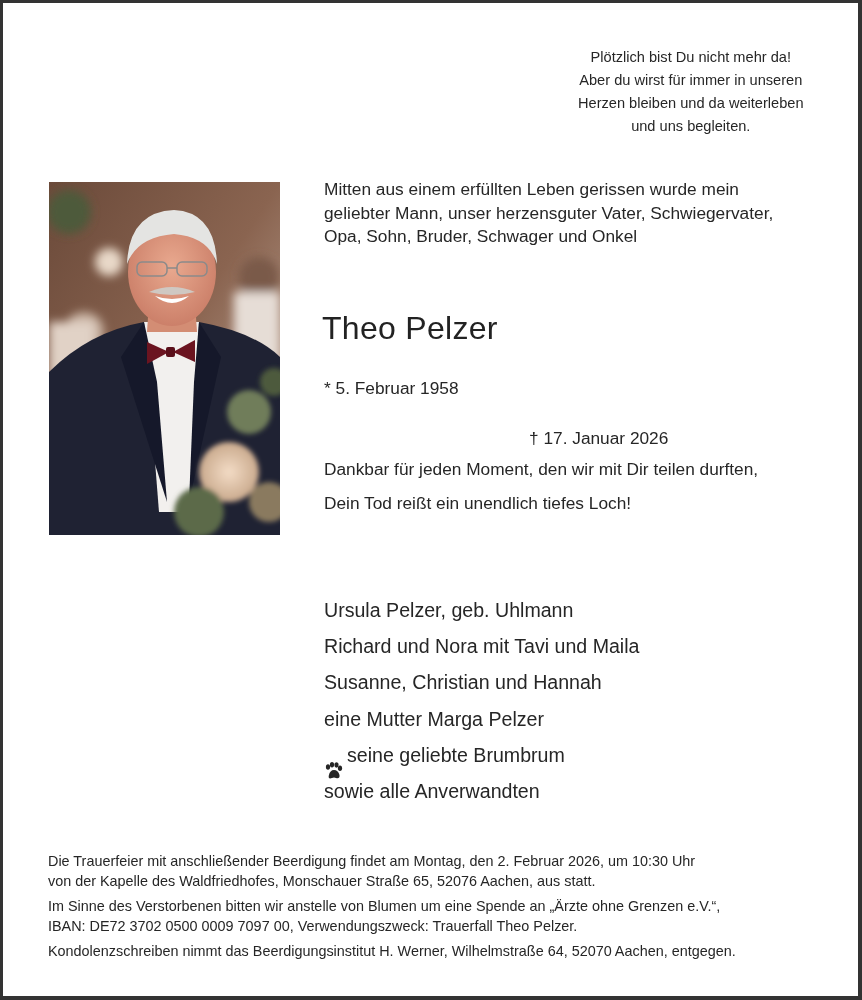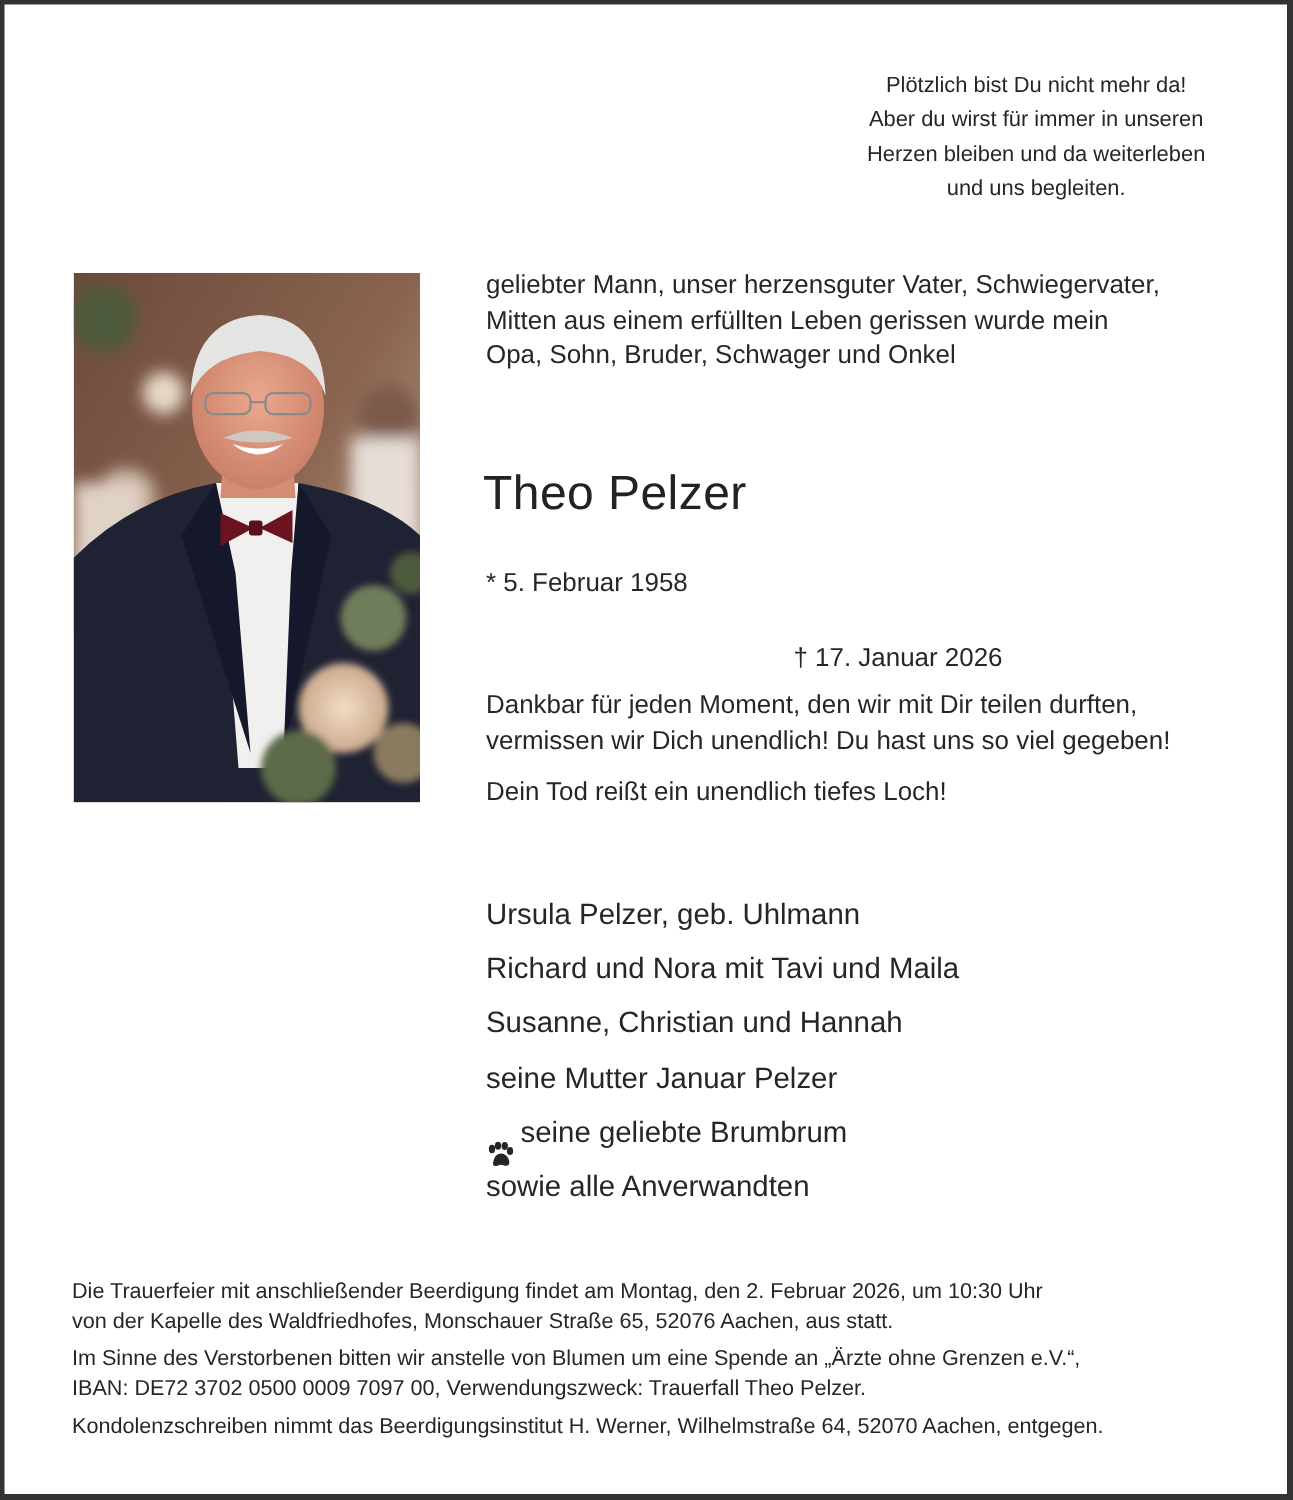--- a/index.html
+++ b/index.html
@@ -99,50 +99,49 @@
       <circle cx="180" cy="290" r="30" fill="url(#rose)"></circle>
       <circle cx="200" cy="230" r="22" fill="#6f7d5a"></circle>
       <circle cx="150" cy="330" r="25" fill="#5c6b48"></circle>
       <circle cx="220" cy="320" r="20" fill="#8a7a5e"></circle>
       <circle cx="225" cy="200" r="14" fill="#4d5a3e"></circle>
     </g>
   </svg>
 </div>
 
 <div class="intro">
+  <div>Mitten aus einem erfüllten Leben gerissen wurde mein</div>
   <div>geliebter Mann, unser herzensguter Vater, Schwiegervater,</div>
-  <div>Mitten aus einem erfüllten Leben gerissen wurde mein</div>
   <div>Opa, Sohn, Bruder, Schwager und Onkel</div>
 </div>
 
 <div class="name">Theo Pelzer</div>
 
 <div class="dates">
   <span class="born">* 5. Februar 1958</span>
   <span class="died">† 17. Januar 2026</span>
 </div>
 
 <div class="thanks">
   <p>Dankbar für jeden Moment, den wir mit Dir teilen durften,</p>
-  <p>vermissen wir Dich unendlich! Du hast uns so viel gegeben!</p>
   <p class="gap">Dein Tod reißt ein unendlich tiefes Loch!</p>
 </div>
 
 <div class="mourners">
   <div class="row">
       <span>Ursula Pelzer, geb. Uhlmann</span>
     </div>
   <div class="row">
       <span>Richard und Nora mit Tavi und Maila</span>
     </div>
   <div class="row">
       <span>Susanne, Christian und Hannah</span>
     </div>
   <div class="row">
-      <span>seine Mutter Januar Pelzer</span>
+      <span>eine Mutter Marga Pelzer</span>
     </div>
   <div class="row">
     <span class="paw">
       <svg width="19" height="18" viewBox="0 0 19 18" xmlns="http://www.w3.org/2000/svg">
         <ellipse cx="4" cy="5" rx="2.1" ry="2.8" fill="#262626"></ellipse>
         <ellipse cx="8" cy="2.8" rx="2.1" ry="2.7" fill="#262626"></ellipse>
         <ellipse cx="12.5" cy="3" rx="2.1" ry="2.7" fill="#262626"></ellipse>
         <ellipse cx="16" cy="6.3" rx="2.1" ry="2.7" fill="#262626"></ellipse>
         <path d="M4.8 13.5 Q6 8 10 8 Q14 8 15.5 13 Q16 17 12 16 Q10 15 8 16 Q4 17.5 4.8 13.5 Z" fill="#262626"></path>
       </svg>

